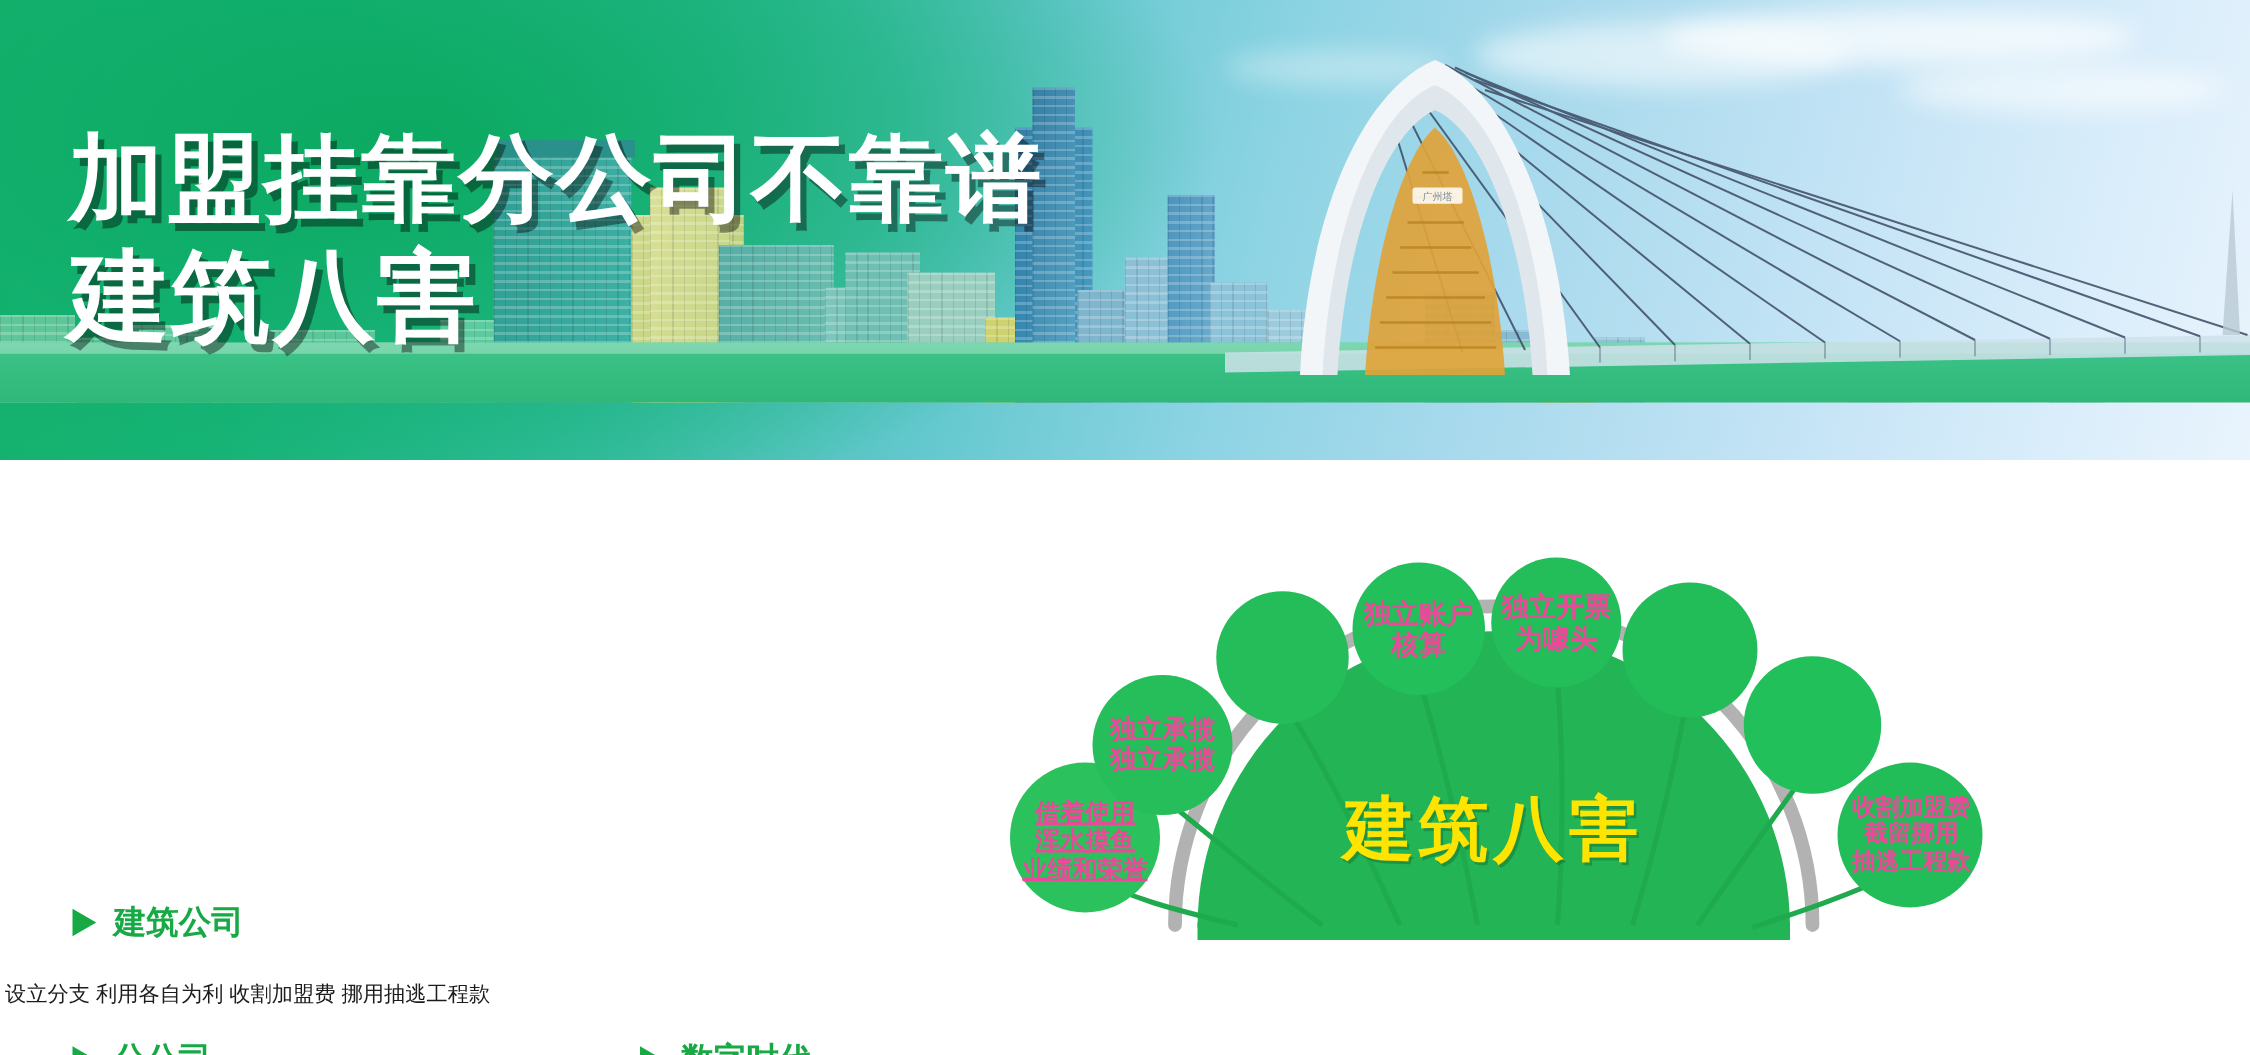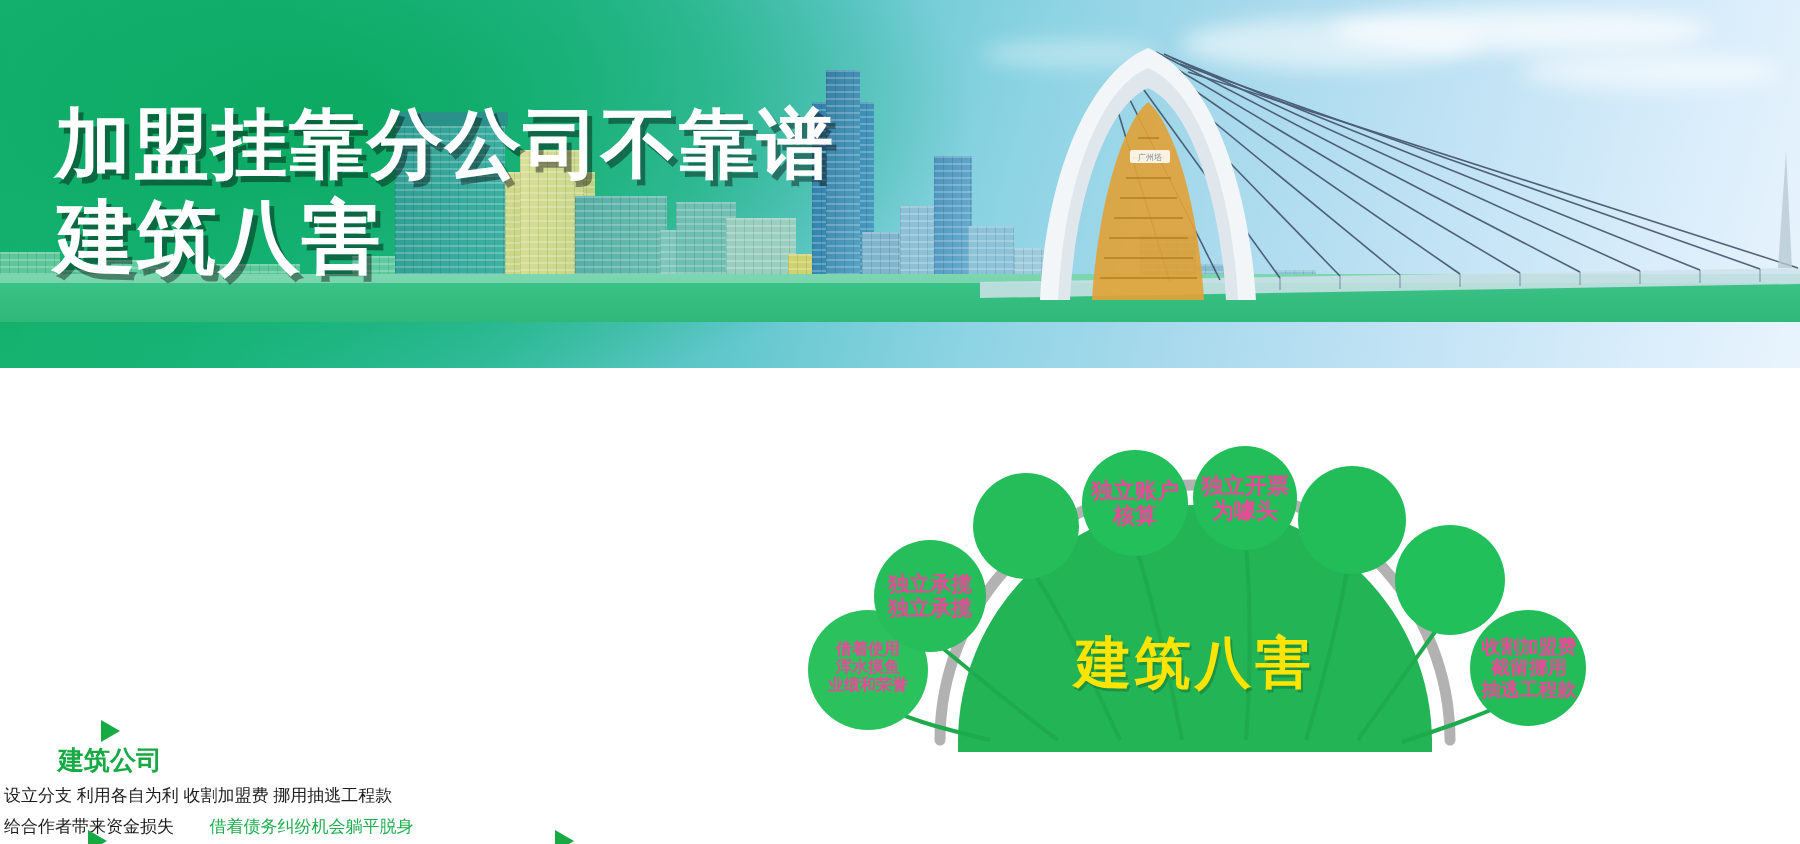--- a/index.html
+++ b/index.html
@@ -59,22 +59,22 @@
     text-shadow: 5px 6px 0 rgba(0,0,0,.40);
     font-family: "Liberation Sans", "DejaVu Sans", sans-serif;
   }
   .hero-title .l1 { font-size:76px; line-height:92px; display:block; white-space:nowrap;margin-top:36px;}
   .hero-title .l2 { font-size:80px; line-height:96px; display:block; white-space:nowrap;}
 
   
   .left-col { position:absolute; left:0; top:368px; width:790px; height:476px; }
 
   .sec-head {
-    display:flex; align-items:center; gap:1px;
-    color:#17a944; font-size:26px; font-weight:bold; white-space:nowrap;flex-direction:column;
+    display:flex; align-items:center; gap:14px;
+    color:#17a944; font-size:26px; font-weight:bold; white-space:nowrap;
   }
   .tri {
     width:0; height:0; border-left:19px solid #17a944;
     border-top:11px solid transparent; border-bottom:11px solid transparent;
     display:inline-block;
   }
   .sec-body { font-size:17px; color:#1c1c1c; line-height:31px; white-space:nowrap; }
   .sec-body .green { color:#1eae4f; }
 
   #sec-company { position:absolute; left:58px; top:-18px; }
@@ -285,25 +285,20 @@
   <div class="left-col">
 
     <div id="sec-company">
       <div class="sec-head">
         <span class="tri"></span>
         <span>建筑公司</span>
       </div>
     </div>
     <div class="block-company-body sec-body">
       <div>设立分支  利用各自为利   收割加盟费  挪用抽逃工程款</div>
-      <div>
-        <span>给合作者带来资金损失</span>
-        <span style="display:inline-block;width:26px"></span>
-        <span class="green">借着债务纠纷机会躺平脱身</span>
-      </div>
     </div>
 
     <div id="sec-branch-head" class="sec-head">
       <span class="tri"></span>
       <span>分公司</span>
     </div>
 
     <div id="sec-digital-head" class="sec-head">
       <span class="tri"></span>
       <span>数字时代</span>
@@ -336,21 +331,21 @@
         <circle cx="140" cy="228" r="56" fill="#26bd5b"></circle>
         <circle cx="236" cy="158" r="53" fill="#24bd5a"></circle>
         <circle cx="345" cy="135" r="53" fill="#22bf5a"></circle>
         <circle cx="455" cy="130" r="52" fill="#23bd5a"></circle>
         <circle cx="562" cy="152" r="54" fill="#22bd59"></circle>
         <circle cx="660" cy="212" r="55" fill="#22c05b"></circle>
         <circle cx="738" cy="300" r="58" fill="#22bd59"></circle>
       </g>
     </svg>
 
-    <div class="bub-txt" style="left:8px; top:272px; width:140px; font-size:16px;">
+    <div class="bub-txt" style="left:8px; top:272px; width:140px; font-size:20px;text-decoration:underline;">
       <div>借着使用</div>
       <div>浑水摸鱼</div>
       <div>业绩和荣誉</div>
     </div>
 
     <div class="bub-txt" style="left:70px; top:204px; width:140px; font-size:21px;">
       <div>独立承揽</div>
       <div>独立承揽</div>
     </div>
 

